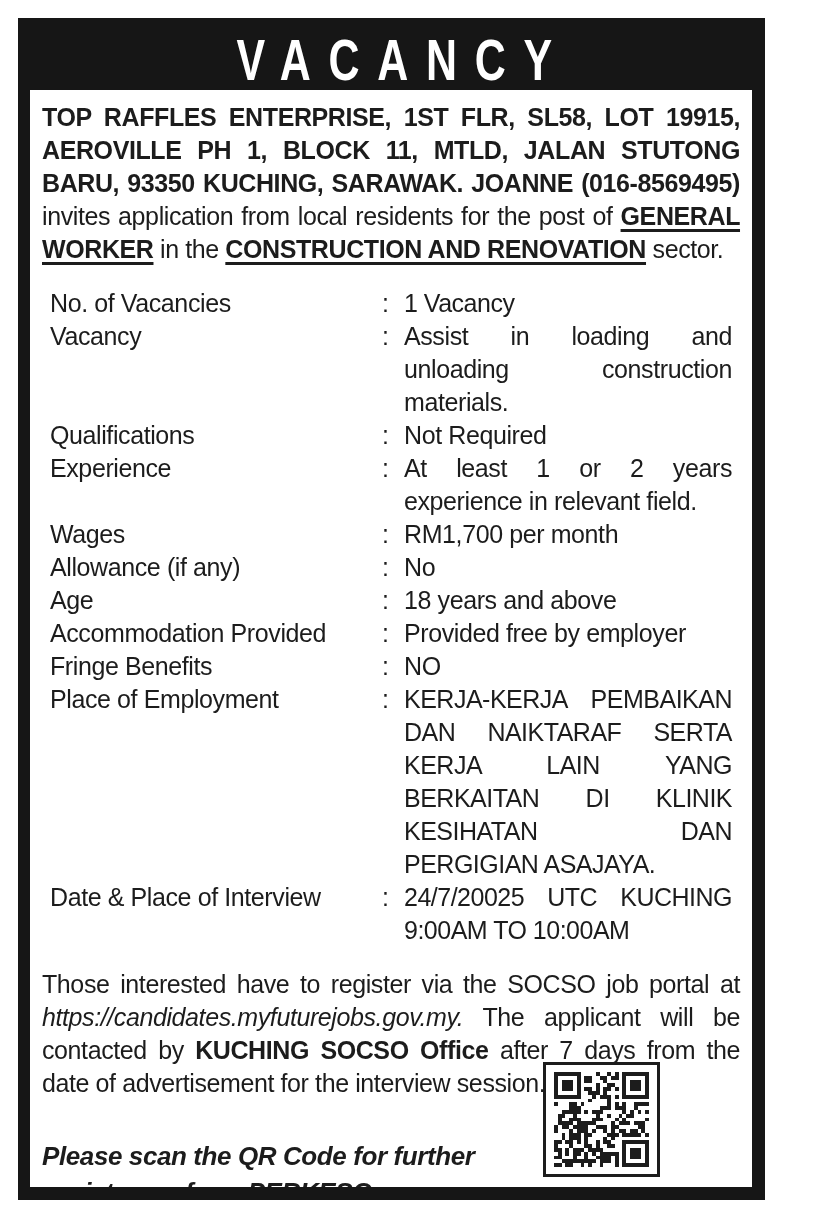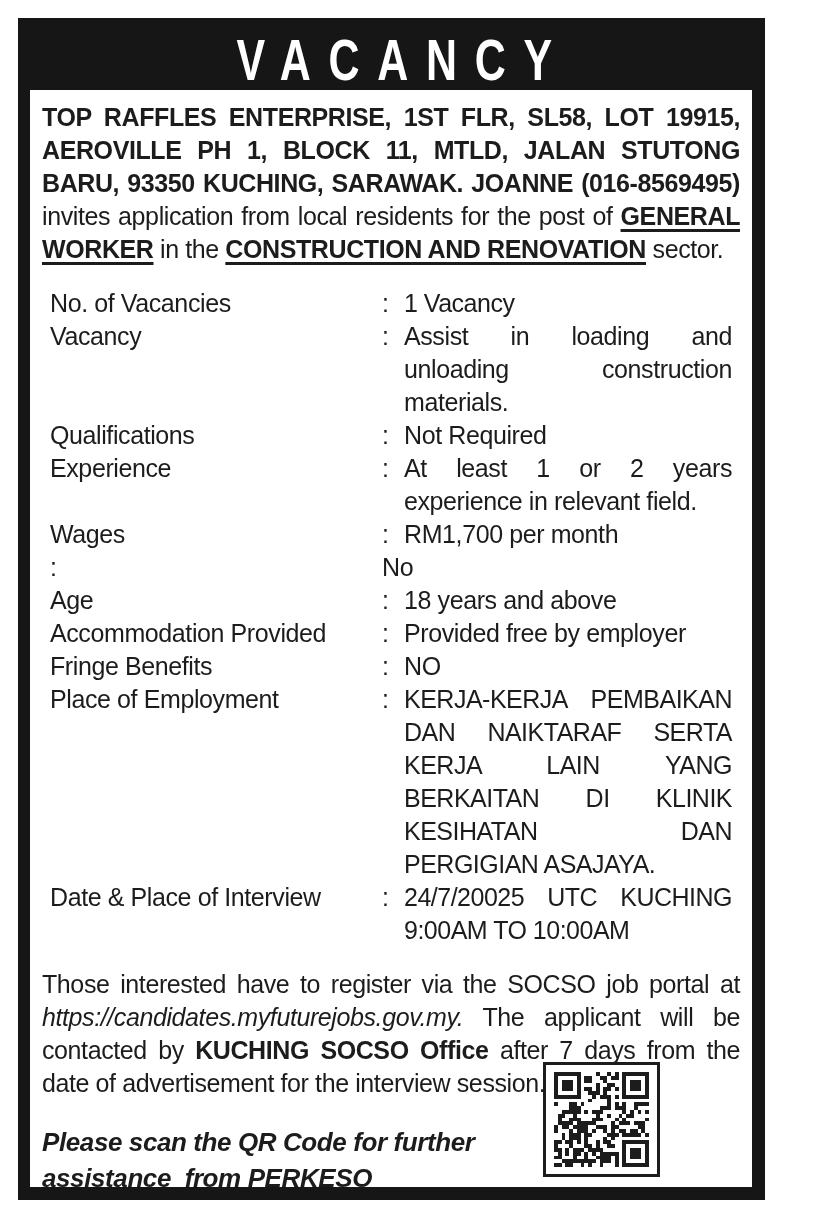--- a/index.html
+++ b/index.html
@@ -51,21 +51,21 @@
   .lbl { text-align: left; }
   .sep { text-align: left; }
   .val { text-align: justify; }
   .v-bold { font-weight: 400; letter-spacing: -0.5px; }
   .interview-lines div:first-child { text-align: justify; text-align-last: justify; }
 
   .closing { margin: 21px 0 0 0; text-align: justify; }
   .url-italic { font-style: italic; }
 
   .footnote {
-    margin-top: 24px;
+    margin-top: 38px;
     width: 480px;
     font-weight: 700; font-style: italic;
     font-size: 26px; line-height: 36px;
     letter-spacing: -0.4px;
   }
 
   .qr-box {
     position: absolute; left: 513px; top: 972px;
     width: 97px; height: 95px;
     border: 3px solid #1c1c1c;
@@ -121,20 +121,21 @@
           <div class="val">At least 1 or 2 years experience in relevant field.</div>
         </div>
 
         <div class="row">
           <div class="lbl">Wages</div>
           <div class="sep">:</div>
           <div class="val">RM1,700 per month</div>
         </div>
 
         <div class="row">
+          <div class="lbl">Allowance (if any)</div>
           <div class="sep">:</div>
           <div class="val">No</div>
         </div>
 
         <div class="row">
           <div class="lbl">Age</div>
           <div class="sep">:</div>
           <div class="val">18 years and above</div>
         </div>
 

